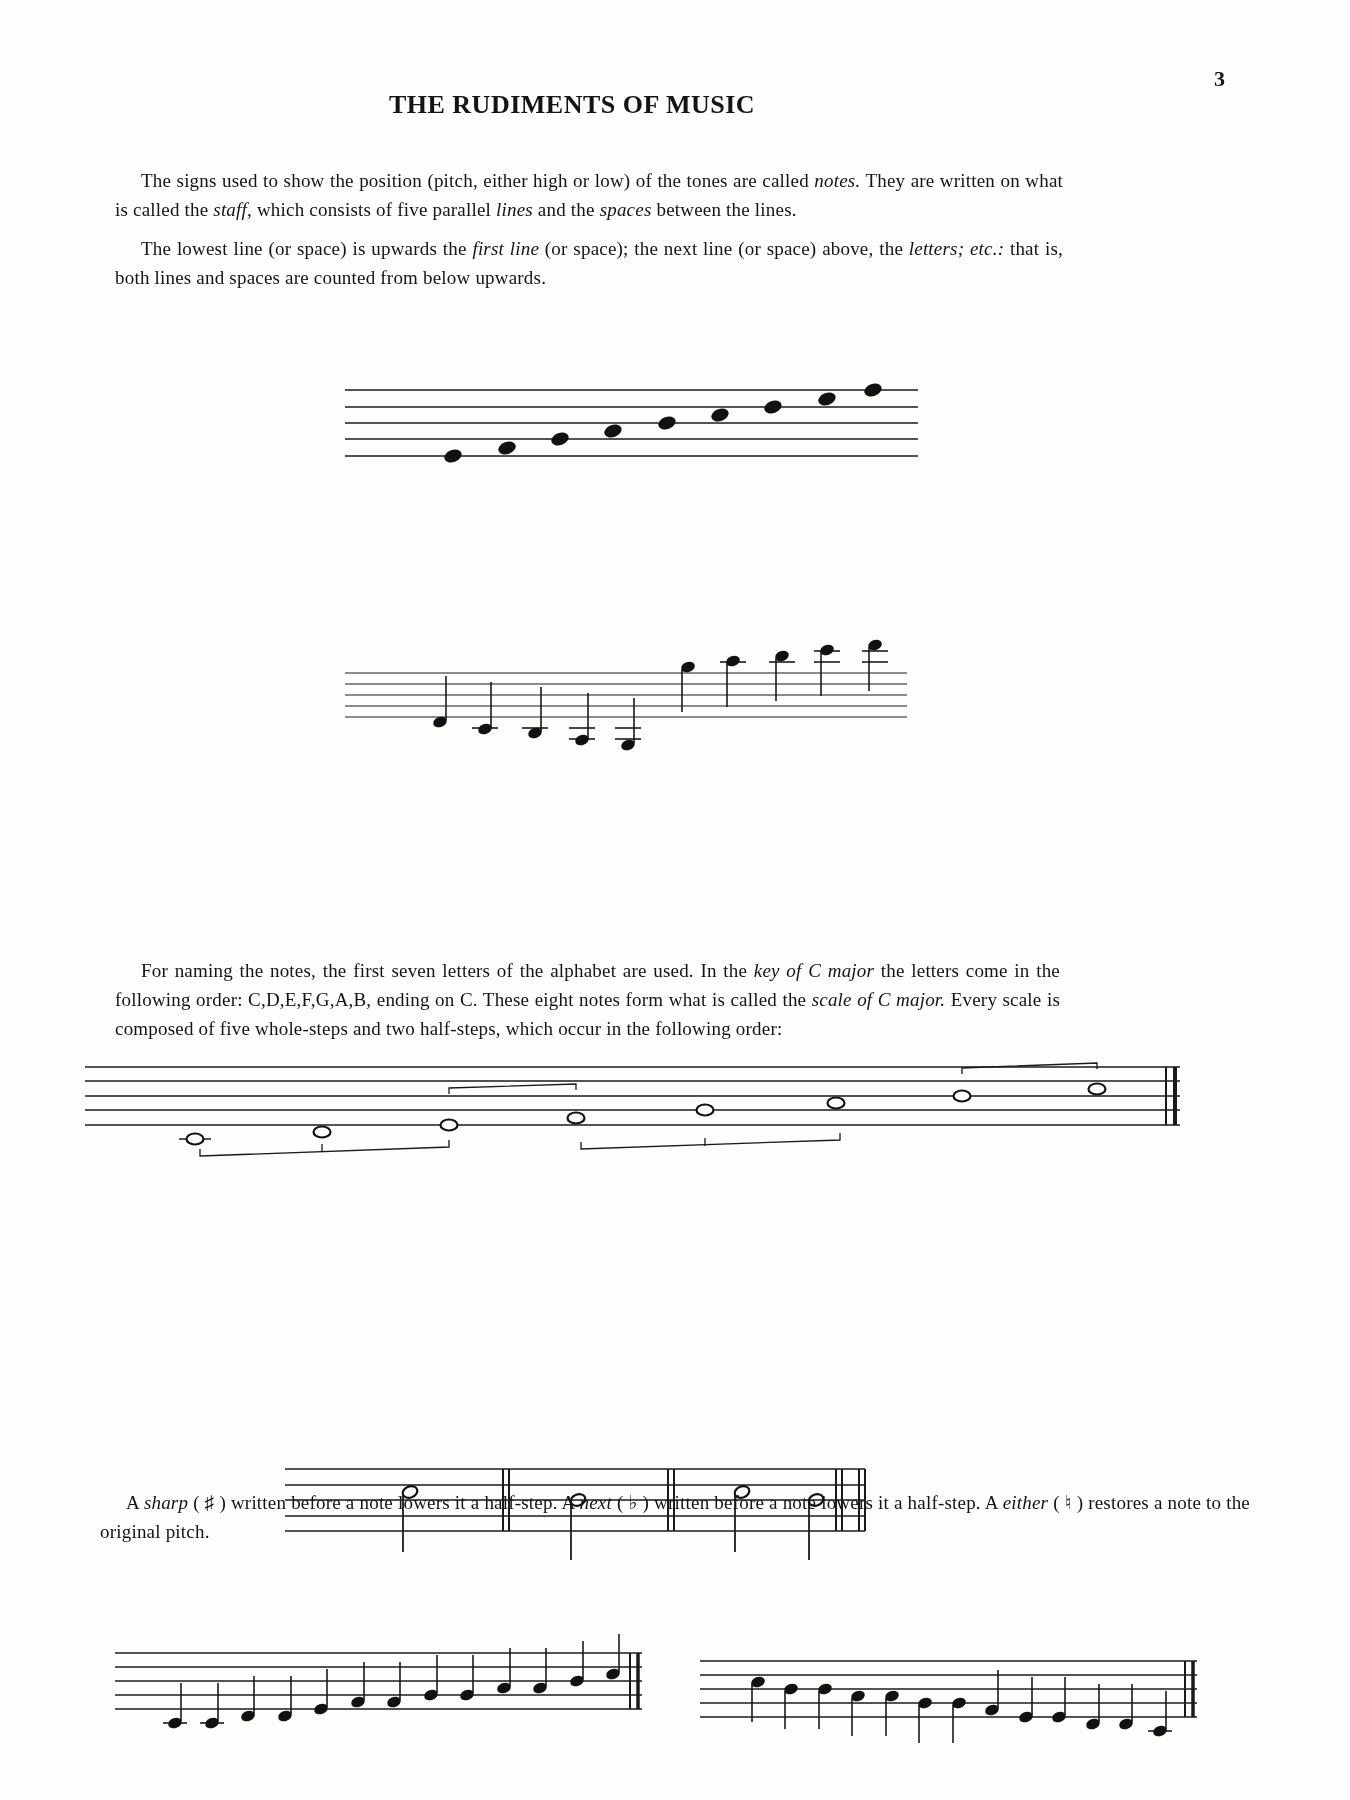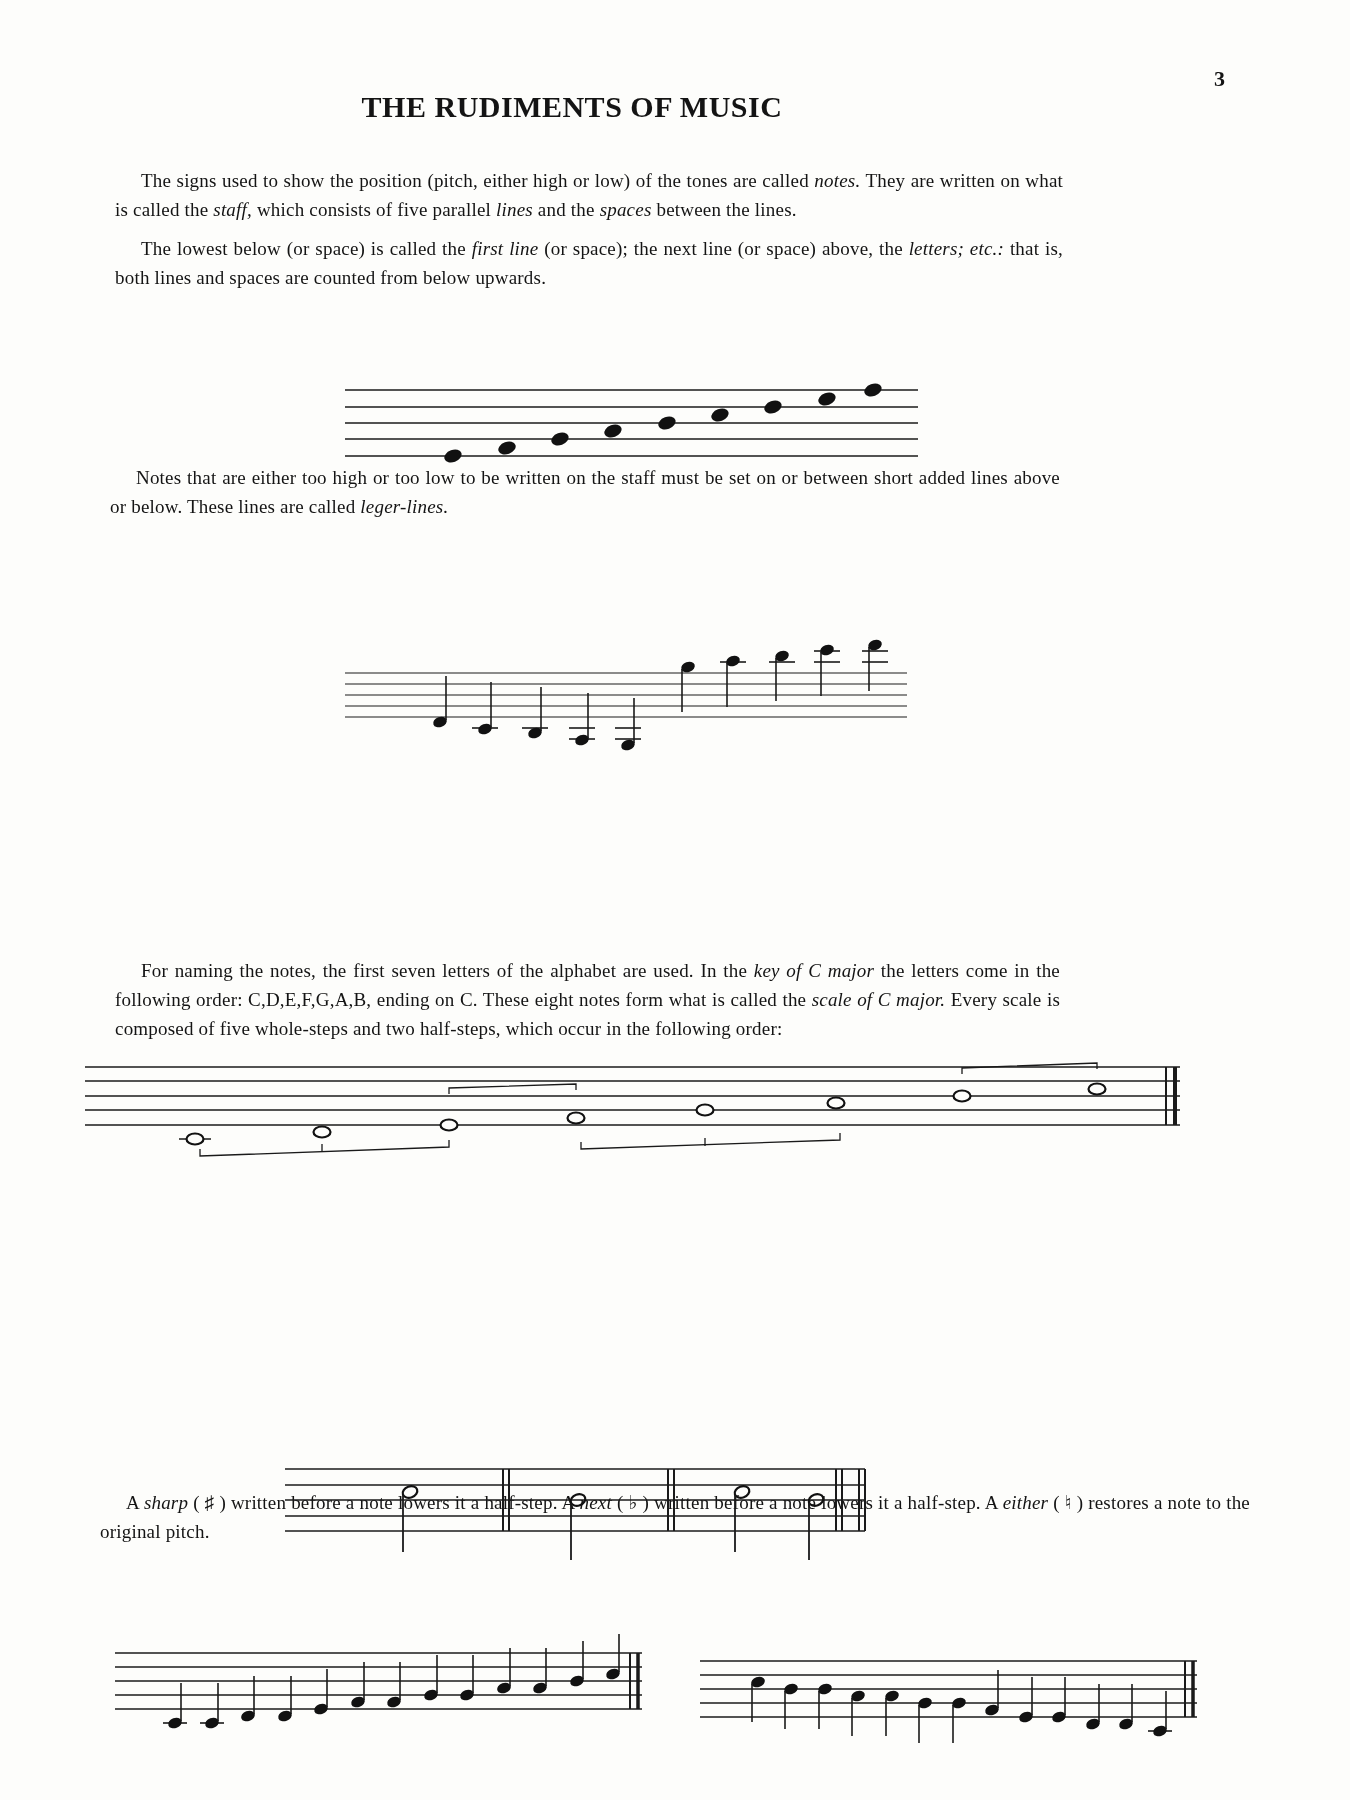--- a/index.html
+++ b/index.html
@@ -50,25 +50,25 @@
   svg text { fill: #1a1a1a; font-family: "Liberation Serif", serif; }
   .clef { font-style: italic; font-weight: bold; }
 </style>
 </head>
 <body>
 
 <div class="page">
 
   <div class="page-num" style="left:1214px; top:66px;">3</div>
 
-  <div class="heading" style="left:222px; top:90px; width:700px; font-size:30px;">THE RUDIMENTS OF MUSIC</div>
+  <div class="heading" style="left:222px; top:90px; width:700px; font-size:26px;">THE RUDIMENTS OF MUSIC</div>
 
   <p class="para" style="left:115px; top:166px; width:948px;"><span>The signs used to show the position (pitch, either high or low) of the tones are called </span><span class="it">notes.</span><span>  They are written on what is called the </span><span class="it">staff,</span><span> which consists of five parallel </span><span class="it">lines</span><span> and the </span><span class="it">spaces</span><span> between the lines.</span></p>
 
-  <p class="para" style="left:115px; top:234px; width:948px;"><span>The lowest below (or space) is called the </span><span class="it">first line</span><span> (or space); the next line (or space) above, the </span><span class="it">letters; etc.:</span><span> that is, both lines and spaces are counted from below upwards.</span></p>
+  <p class="para" style="left:115px; top:234px; width:948px;"><span>The lowest line (or space) is upwards the </span><span class="it">first line</span><span> (or space); the next line (or space) above, the </span><span class="it">letters; etc.:</span><span> that is, both lines and spaces are counted from below upwards.</span></p>
 
   <svg style="left:330px; top:372px; width:625px; height:100px;" viewBox="330 372 625 100">
     <g stroke-width="1.4">
       <line x1="345" y1="390" x2="918" y2="390"></line>
       <line x1="345" y1="407" x2="918" y2="407"></line>
       <line x1="345" y1="423" x2="918" y2="423"></line>
       <line x1="345" y1="439" x2="918" y2="439"></line>
       <line x1="345" y1="456" x2="918" y2="456"></line>
     </g>
     <g font-size="17" font-weight="bold" text-anchor="middle">
@@ -90,21 +90,20 @@
       <ellipse cx="560" cy="439" rx="9" ry="6" transform="rotate(-20 560 439)"></ellipse>
       <ellipse cx="613" cy="431" rx="9" ry="6" transform="rotate(-20 613 431)"></ellipse>
       <ellipse cx="667" cy="423" rx="9" ry="6" transform="rotate(-20 667 423)"></ellipse>
       <ellipse cx="720" cy="415" rx="9" ry="6" transform="rotate(-20 720 415)"></ellipse>
       <ellipse cx="773" cy="407" rx="9" ry="6" transform="rotate(-20 773 407)"></ellipse>
       <ellipse cx="827" cy="399" rx="9" ry="6" transform="rotate(-20 827 399)"></ellipse>
       <ellipse cx="873" cy="390" rx="9" ry="6" transform="rotate(-20 873 390)"></ellipse>
     </g>
   </svg>
 
-  <p class="para" style="left:110px; top:463px; width:950px;"><span>Notes that are either too high or too low to be written on the staff must be set on or between short added lines above or below.  These lines are called </span><span class="it">leger-lines.</span></p>
 
   <svg style="left:335px; top:628px; width:630px; height:135px;" viewBox="335 628 630 135">
     <g stroke-width="1.2">
       <line x1="345" y1="673" x2="907" y2="673"></line>
       <line x1="345" y1="684" x2="907" y2="684"></line>
       <line x1="345" y1="695" x2="907" y2="695"></line>
       <line x1="345" y1="706" x2="907" y2="706"></line>
       <line x1="345" y1="717" x2="907" y2="717"></line>
     </g>
     <g fill="#111" stroke-width="1.6">

